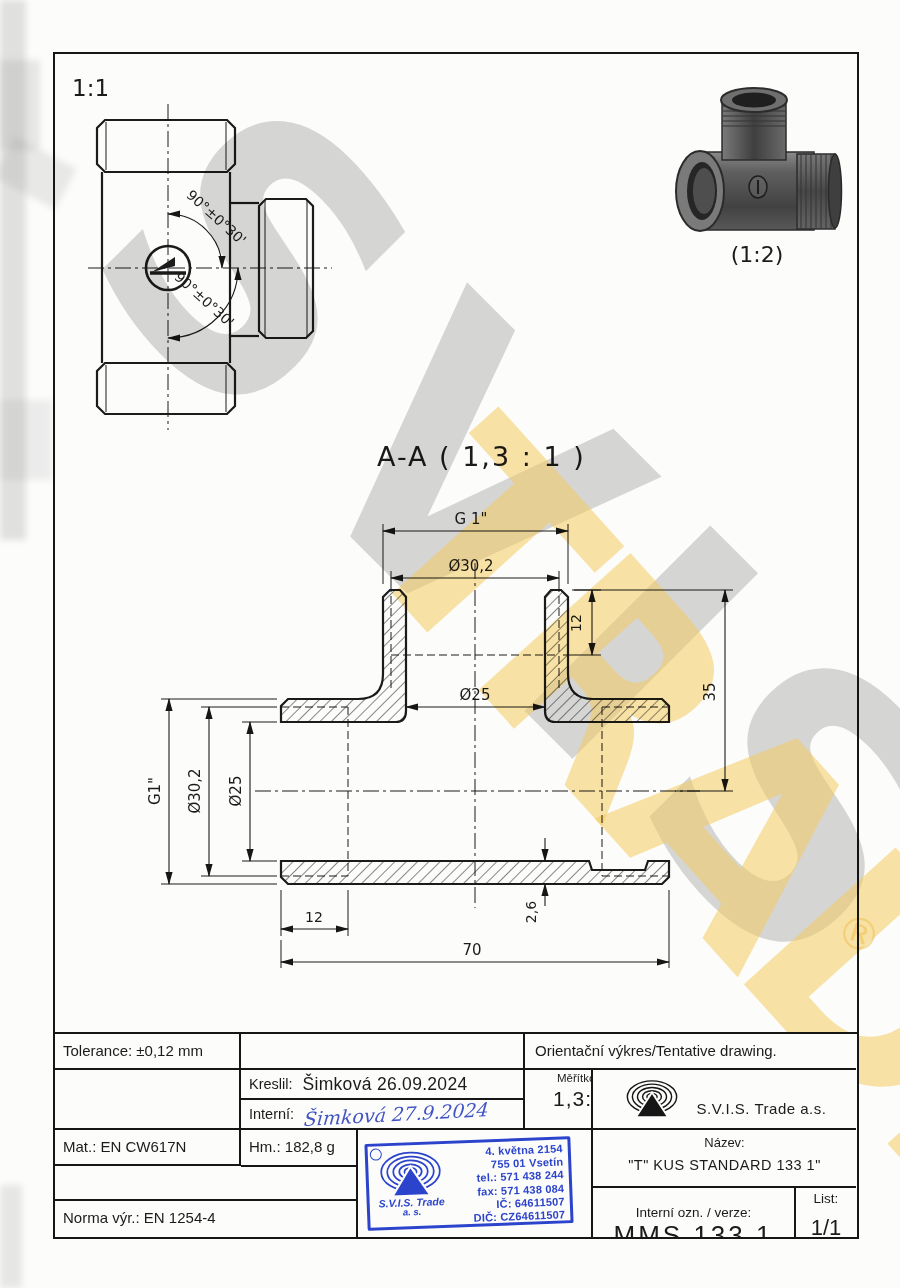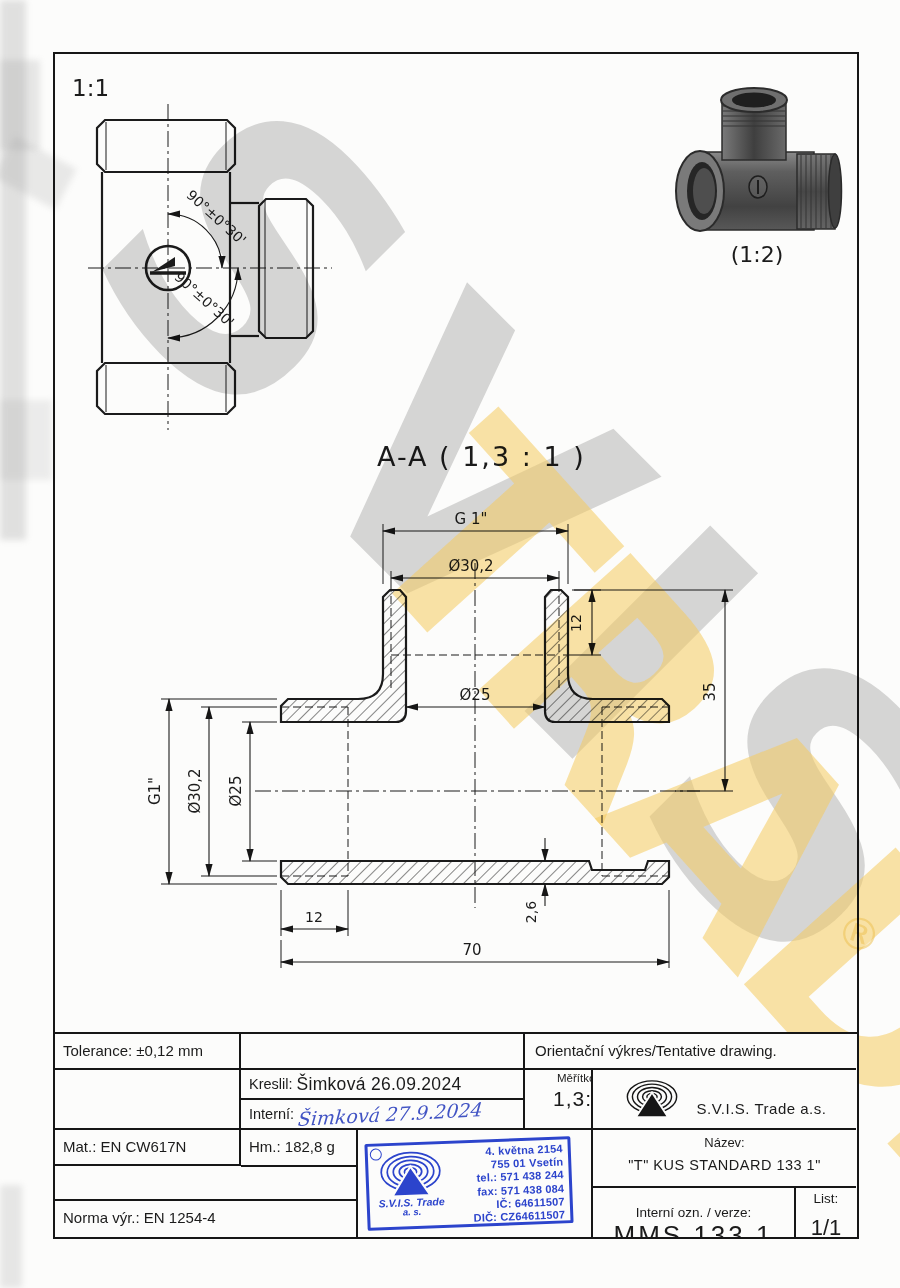--- a/index.html
+++ b/index.html
@@ -27,21 +27,21 @@
   .wm{position:absolute;font-family:"DejaVu Sans",sans-serif;font-weight:700;transform-origin:0 0;white-space:nowrap;}
   .wm-gray{left:309px;top:23px;font-size:360px;letter-spacing:34px;color:rgba(178,178,178,0.50);transform:rotate(45deg);}
   .wm-yellow{left:539px;top:368px;font-size:280px;letter-spacing:-18px;color:rgba(247,206,96,0.55);transform:rotate(48deg);}
   .wm-reg{left:846px;top:903px;font-size:44px;color:rgba(240,197,85,0.55);transform:rotate(18deg);font-weight:400;}
   
   .tb{position:absolute;left:53px;top:1032px;width:802px;height:203px;background:#fcfcfb;
       border:2.5px solid #161616;z-index:6;}
   .cell{position:absolute;box-sizing:border-box;border:0 solid #161616;overflow:hidden;}
   .br{border-right-width:2px;} .bb{border-bottom-width:2px;}
   .lab15{font-size:15px;line-height:34px;padding-left:8px;white-space:nowrap;}
-  .kres{display:flex;align-items:center;padding-left:8px;gap:4px;font-size:14.5px;}
+  .kres{display:flex;align-items:center;padding-left:8px;gap:10px;font-size:14.5px;}
   .kres .val{font-size:17.5px;letter-spacing:.3px;}
   .sig{font-family:"DejaVu Serif",serif;font-style:italic;font-size:19px;color:#4254c4;
        transform:rotate(-3deg) skewX(-8deg);display:inline-block;}
   .mer-label{font-size:11.5px;padding:2px 0 0 4px;}
   .mer-val{font-size:21px;text-align:center;margin-top:3px;letter-spacing:1px;}
   .logocell{display:flex;align-items:center;justify-content:center;gap:16px;}
   .company{font-size:15px;letter-spacing:.5px;margin-top:18px;}
   .nazev-l{font-size:13px;text-align:center;margin-top:5px;}
   .nazev-v{font-size:14.5px;text-align:center;margin-top:7px;letter-spacing:.5px;white-space:nowrap;}
   .int-l{font-size:13.5px;text-align:center;margin-top:17px;}

